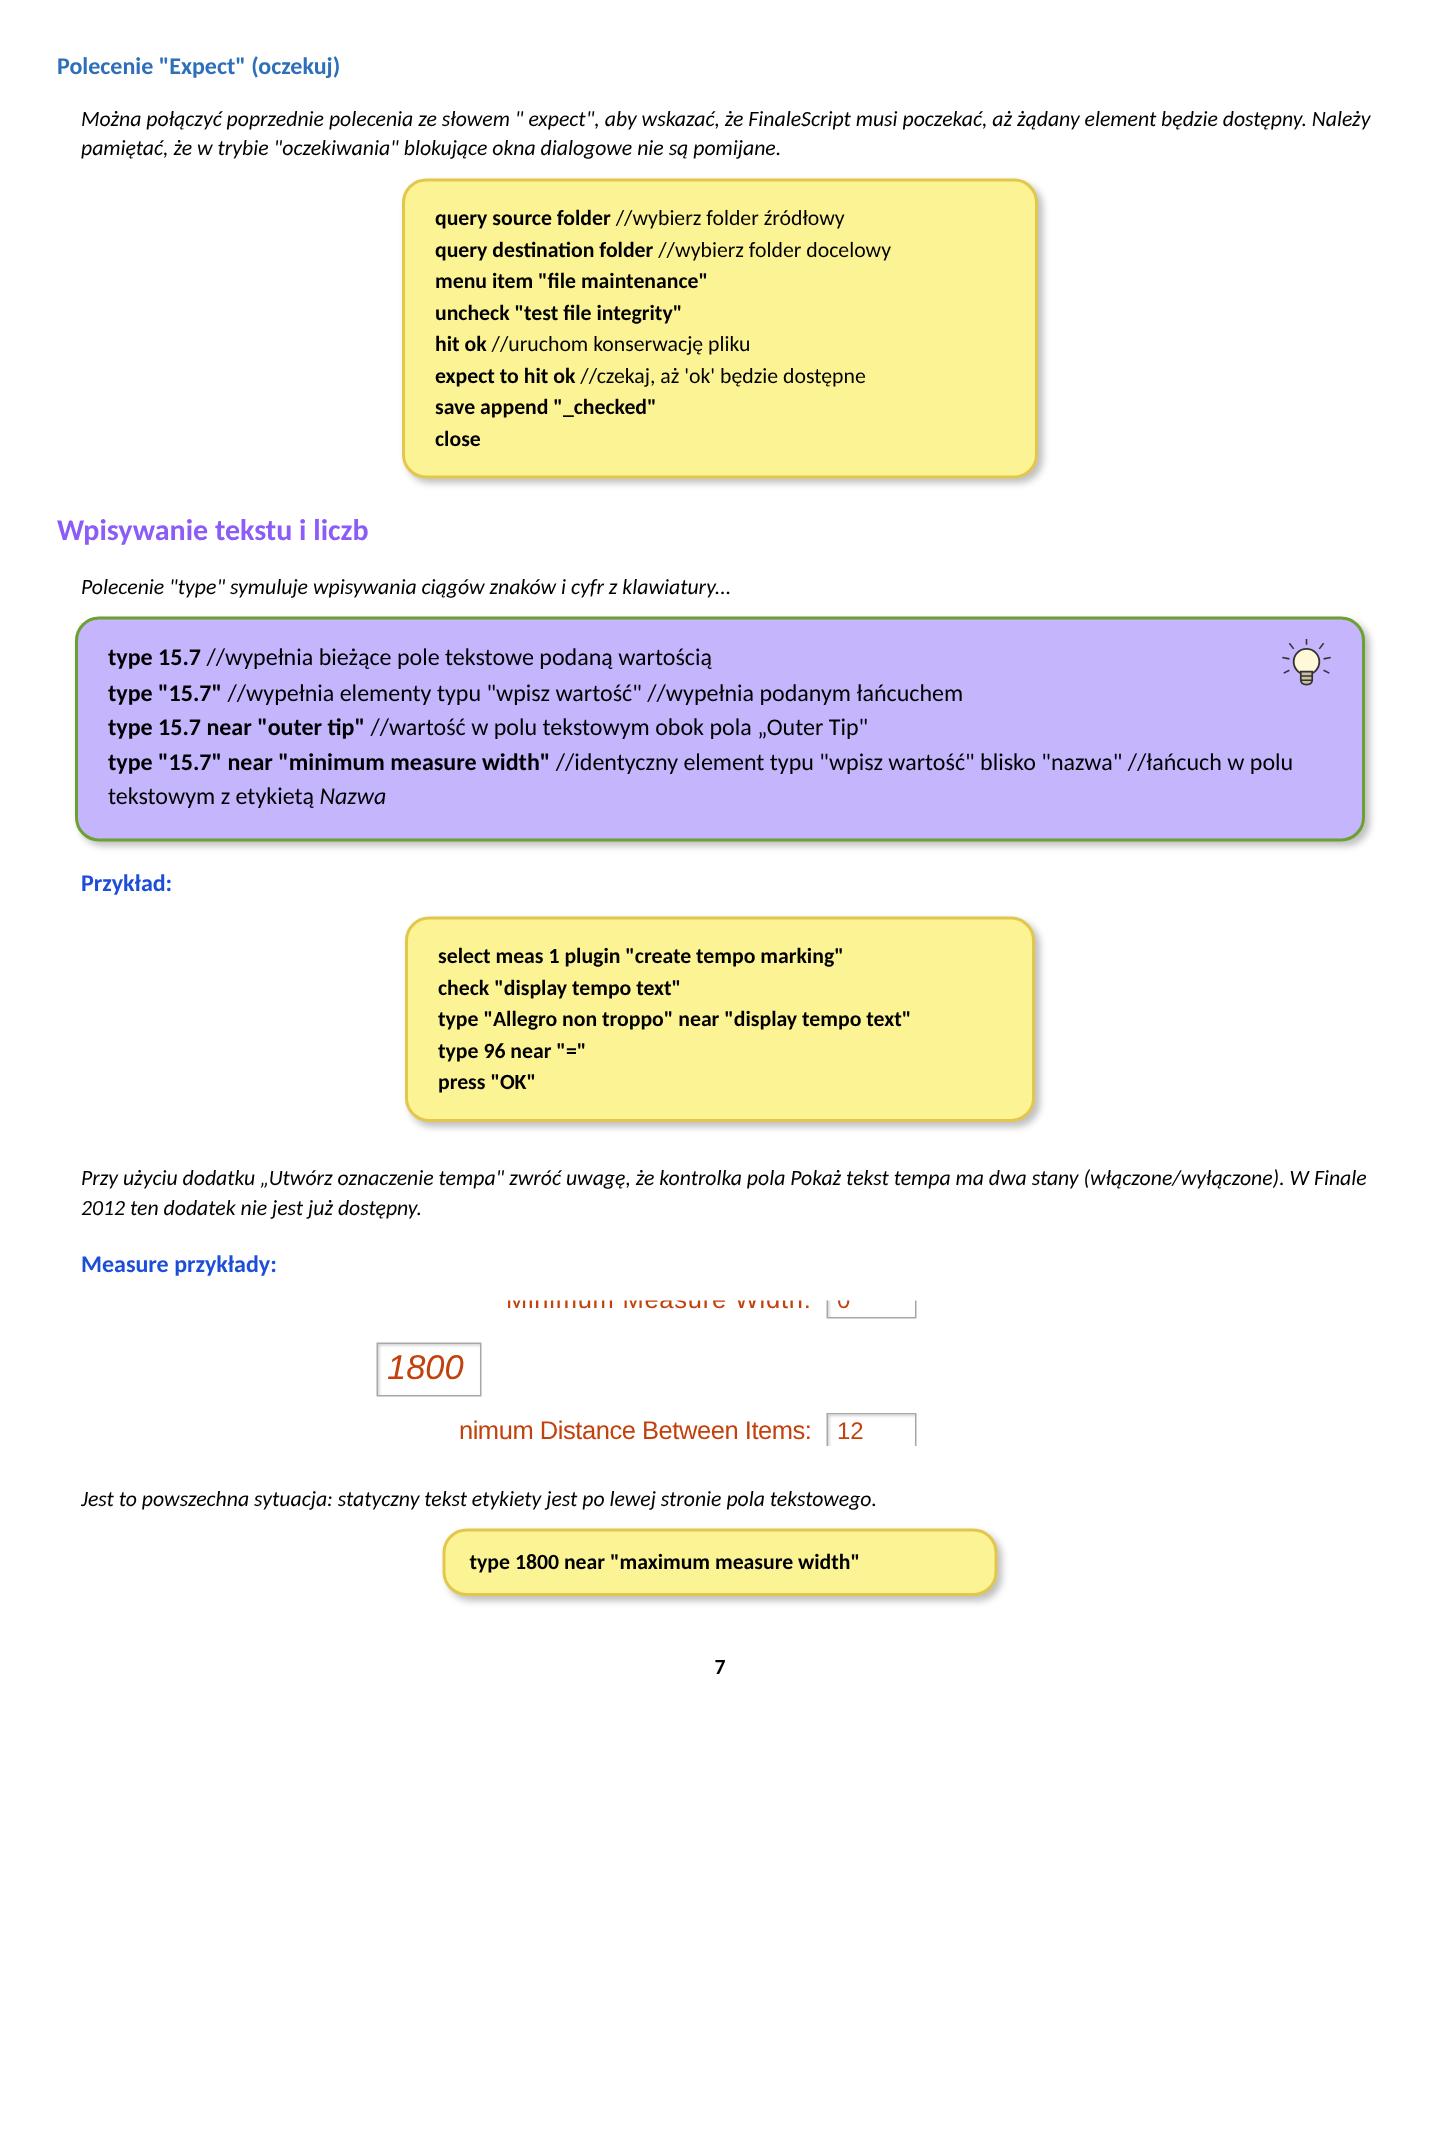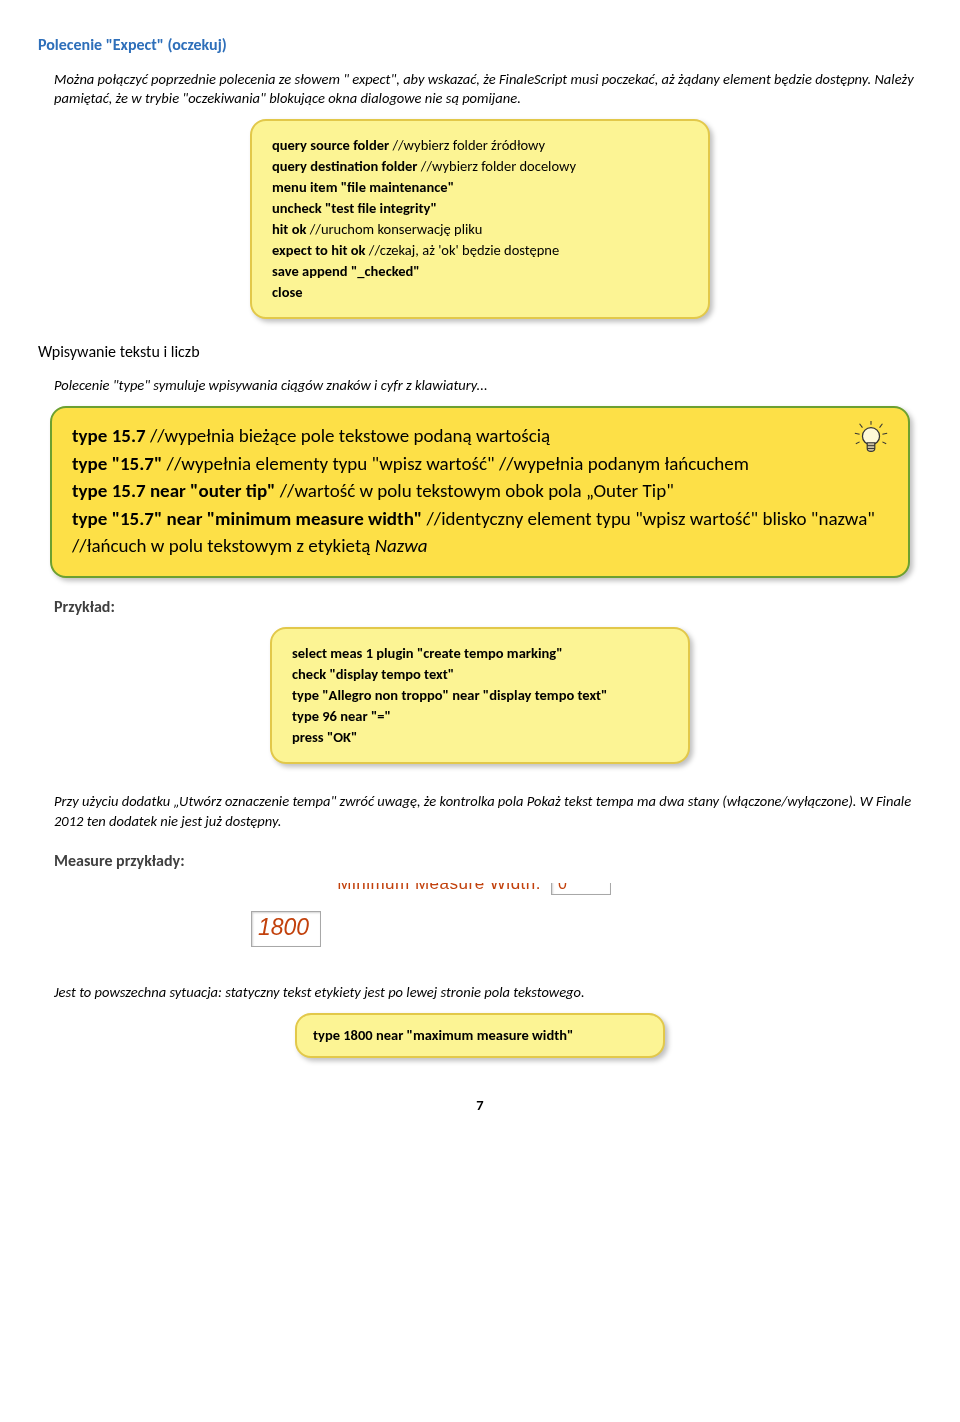--- a/index.html
+++ b/index.html
@@ -13,58 +13,58 @@
     width: 960px;
     line-height: 1.35;
   }
   .h-blue {
     color: #2E6FBA;
     font-weight: bold;
     font-size: 16px;
     margin: 4px 0 14px 0;
   }
   .h-black {
-    color: #000000;
-    font-weight: normal;
-    font-size: 16px;
+    color: #8b5cf6;
+    font-weight: bold;
+    font-size: 20px;
     margin: 18px 0 14px 0;
   }
   .h-black-inline {
-    color: #404040;
+    color: #1d4ed8;
     font-weight: bold;
     font-size: 16px;
     margin: 18px 0 8px 0;
   }
   p { margin: 0 0 10px 0; font-style: italic; }
   .indent { margin-left: 16px; }
 
   .yellow-box {
     background: #FCF494;
     border: 2.5px solid #E2C84A;
     border-radius: 16px;
     padding: 14px 20px 14px 20px;
     box-shadow: 3px 3px 5px rgba(0,0,0,0.25);
     font-size: 14.5px;
     line-height: 1.45;
   }
-  .yellow-box-wrap1 { margin: 10px auto 22px auto; width: 460px; }
+  .yellow-box-wrap1 { margin: 10px auto 22px auto; width: 424px; }
   .yellow-box-wrap2 { margin: 10px auto 28px auto; width: 420px; }
   .yellow-box-wrap3 { margin: 10px auto 22px auto; width: 370px; }
   .yellow-box .line { display: block; }
   .yellow-box b { font-weight: bold; }
 
   .green-box {
-    background: #fde047;
+    background: #c4b5fd;
     border: 2.5px solid #6CA030;
     border-radius: 16px;
     padding: 14px 20px 16px 20px;
     box-shadow: 3px 3px 5px rgba(0,0,0,0.25);
     margin: 8px 12px 18px 12px;
     position: relative;
-    font-size: 19px;
+    font-size: 16px;
     line-height: 1.45;
   }
   .green-box b { font-weight: bold; }
   .bulb {
     position: absolute;
     right: 18px;
     top: 12px;
     width: 38px;
     height: 38px;
   }
@@ -177,20 +177,28 @@
       <div class="inner">
     <div class="screenshot-row">
       <div class="lbl" style="width:290px;letter-spacing:0.5px;">Minimum Measure Width:</div>
       <div class="fld">0</div>
     </div>
   </div>
     </div>
   <div class="screenshot-row" style="margin:10px 0;">
     <div class="fld" style="font-size:23px;height:36px;min-width:70px;font-style:italic;">1800</div>
   </div>
+  <div class="cut-bot">
+      <div class="inner">
+    <div class="screenshot-row">
+      <div class="lbl" style="width:290px;letter-spacing:-0.3px;">nimum Distance Between Items:</div>
+      <div class="fld">12</div>
+    </div>
+  </div>
+    </div>
 </div>
 
 <p class="indent">Jest to powszechna sytuacja: statyczny tekst etykiety jest po lewej stronie pola tekstowego.</p>
 
 <div class="yellow-box-wrap3">
   <div class="yellow-box" style="padding:10px 16px;">
     <b>type 1800 near "maximum measure width"</b>
   </div>
 </div>
 

